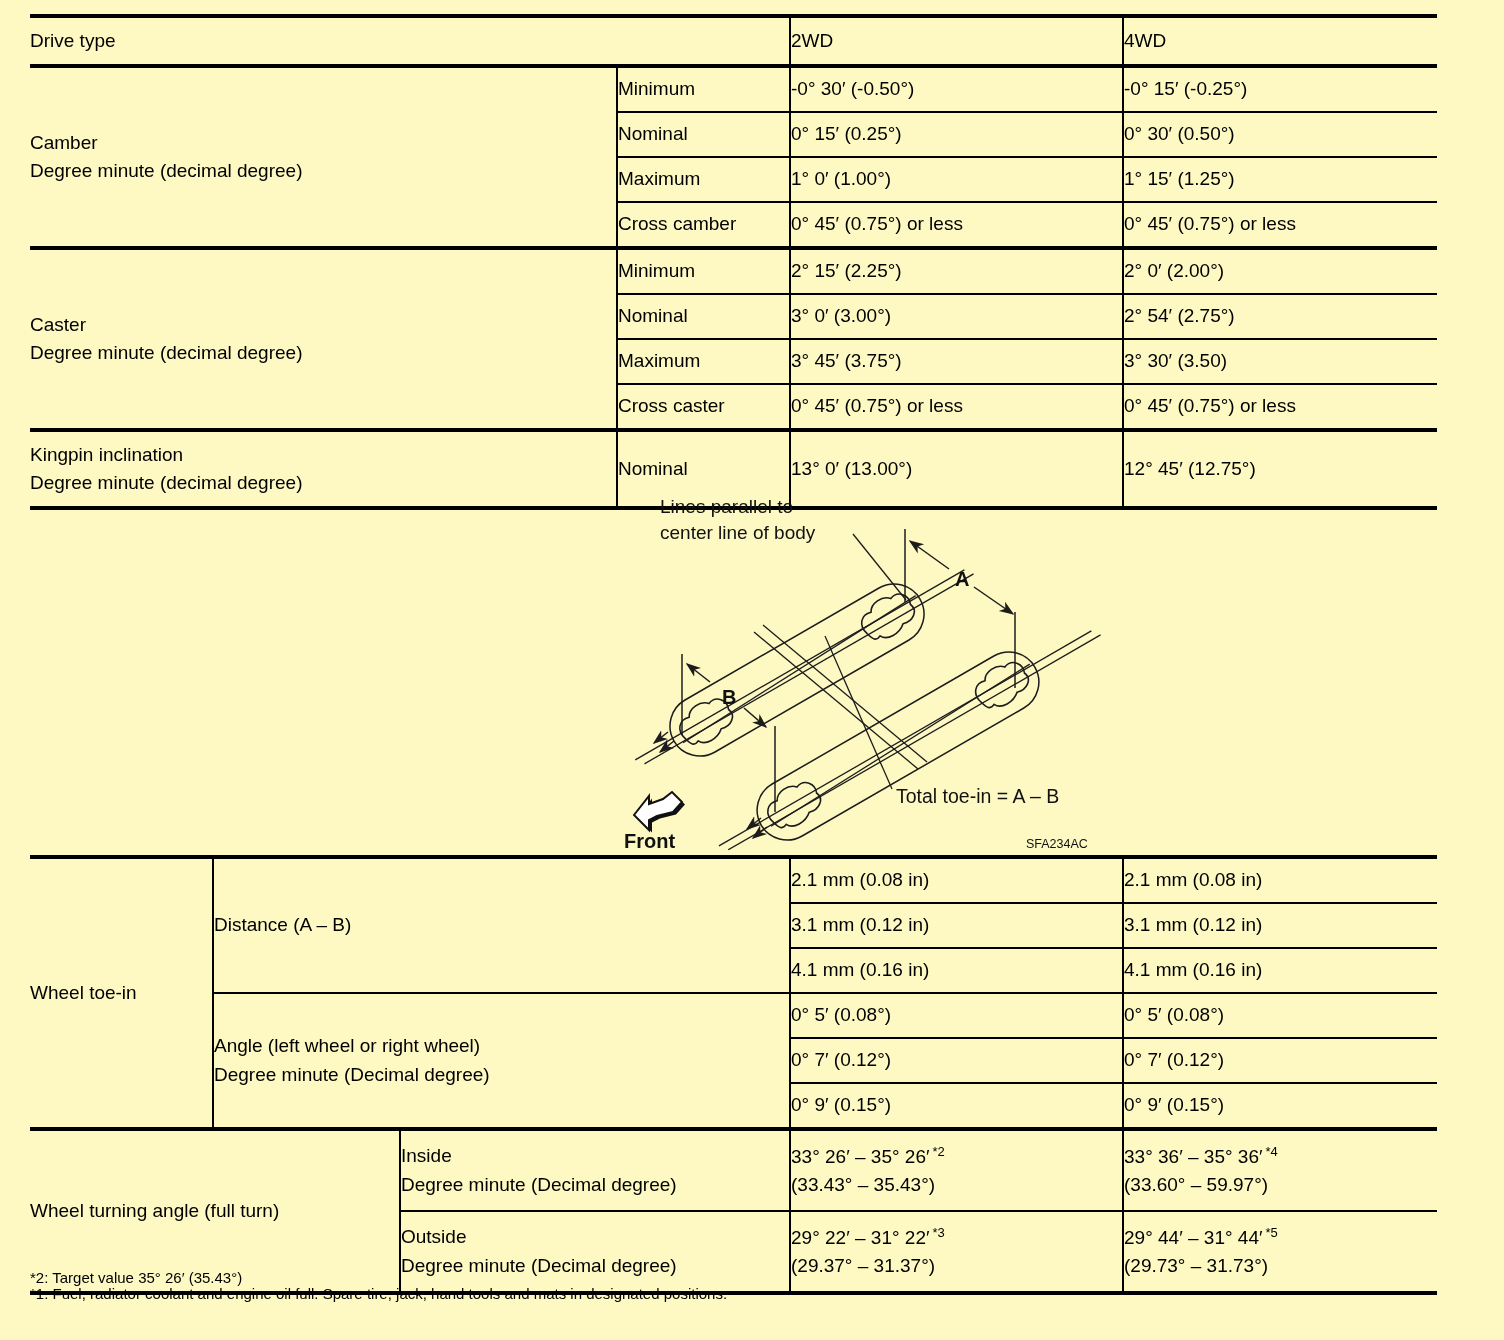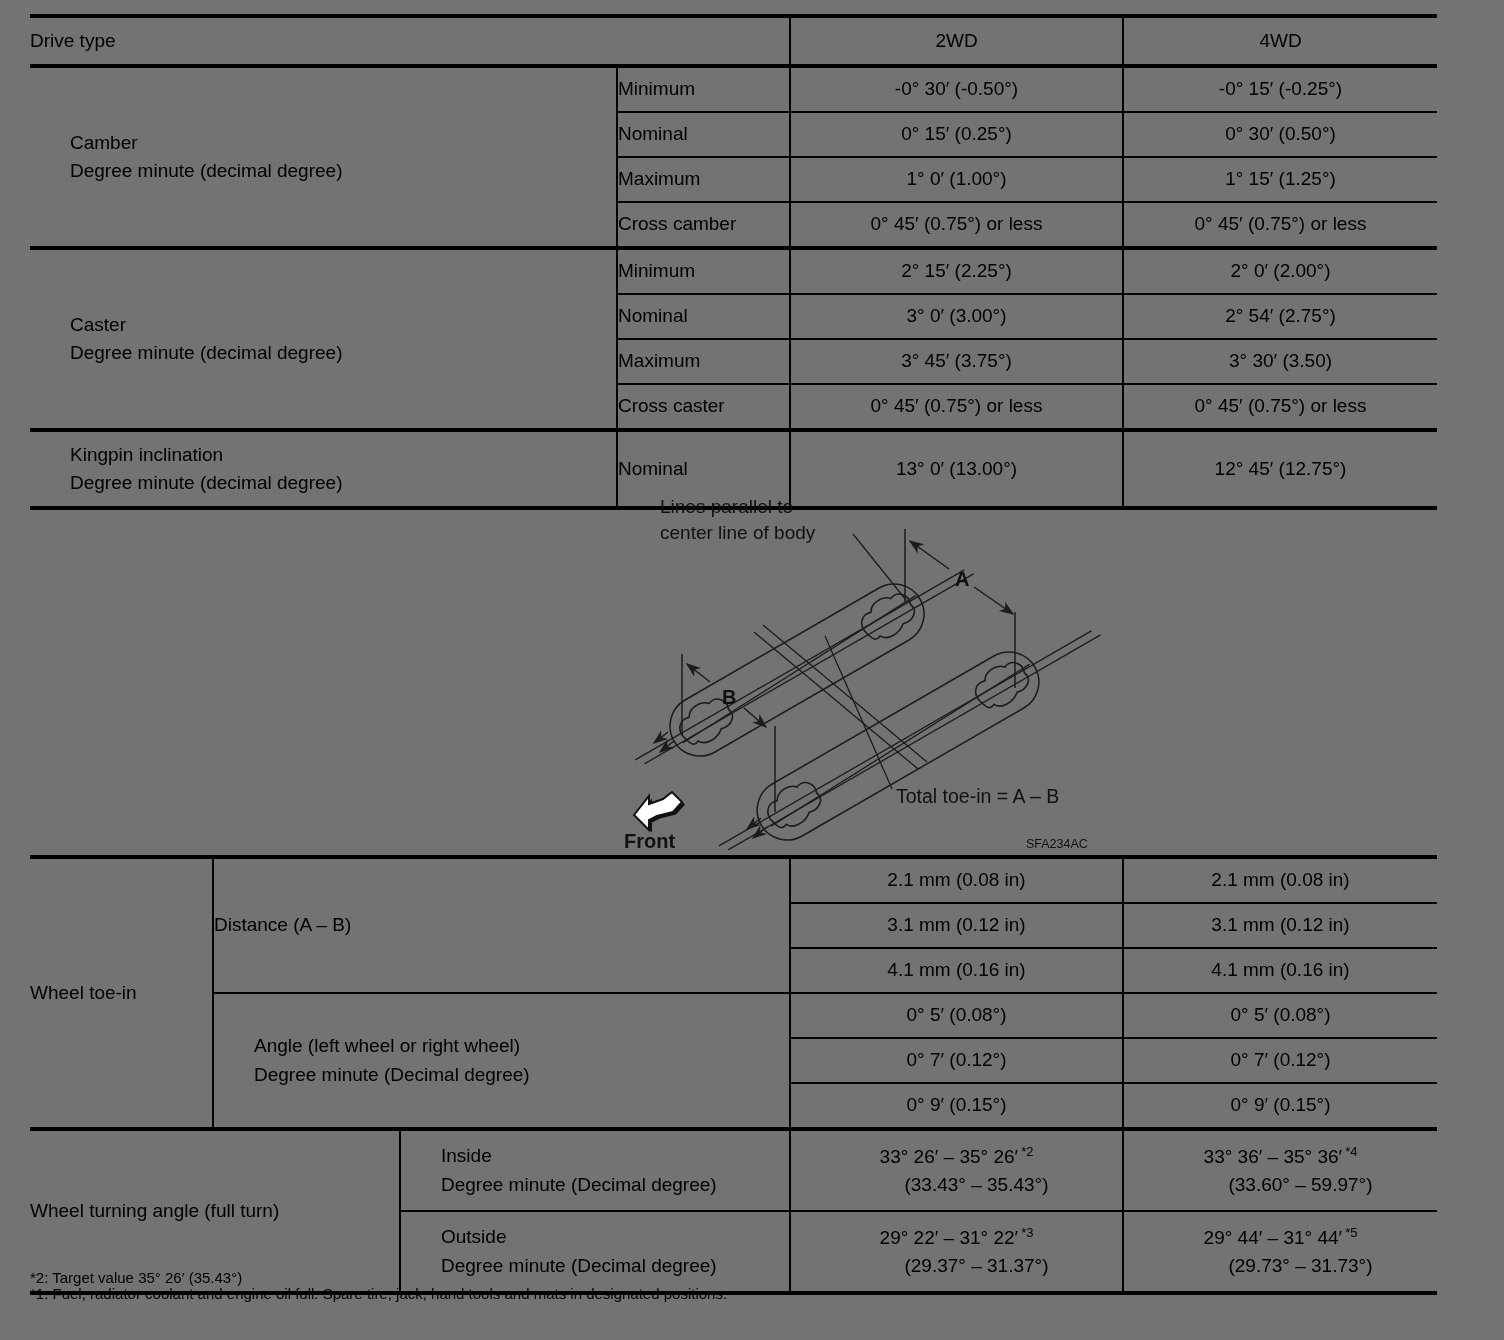--- a/index.html
+++ b/index.html
@@ -1,35 +1,35 @@
 <!DOCTYPE html>
 <html><head>
 <meta charset="utf-8">
 <style>
   html,body{margin:0;padding:0;background:#fff;}
   .page{
-    position:relative;width:1504px;height:1340px;background:#737373;
+    position:relative;width:1504px;height:1340px;background:#fef9c3;
     font-family:"Liberation Sans","DejaVu Sans",sans-serif;color:#000;
     overflow:hidden;
   }
   table.spec{
     position:absolute;border-collapse:collapse;table-layout:fixed;
     border-top:4px solid #000;
   }
   table.spec td{
     font-size:19px;line-height:1.5;padding:0;vertical-align:middle;
     overflow:hidden;
   }
   td.lbl{text-align:left;padding-left:13px;}
   td.lbl2{text-align:left;padding-left:15px;}
-  td.ctr{text-align:center;}
+  td.ctr{}
   .br2{border-right:2px solid #000;}
   .bb2{border-bottom:2px solid #000;}
   .bb4{border-bottom:4px solid #000;}
-  .blk{display:block;margin-left:40px;}
+  .blk{display:block;}
   sup.note{font-size:13px;vertical-align:7px;margin-left:3px;}
   .fn{position:absolute;left:30px;font-size:15px;white-space:nowrap;}
   svg text{font-family:"Liberation Sans","DejaVu Sans",sans-serif;fill:#111;}
   .dline{stroke:#1c1c1c;stroke-width:1.5;fill:none;}
   .thin{stroke:#1c1c1c;stroke-width:1.3;fill:none;}
 </style>
 </head>
 <body>
 
 <div class="page">

